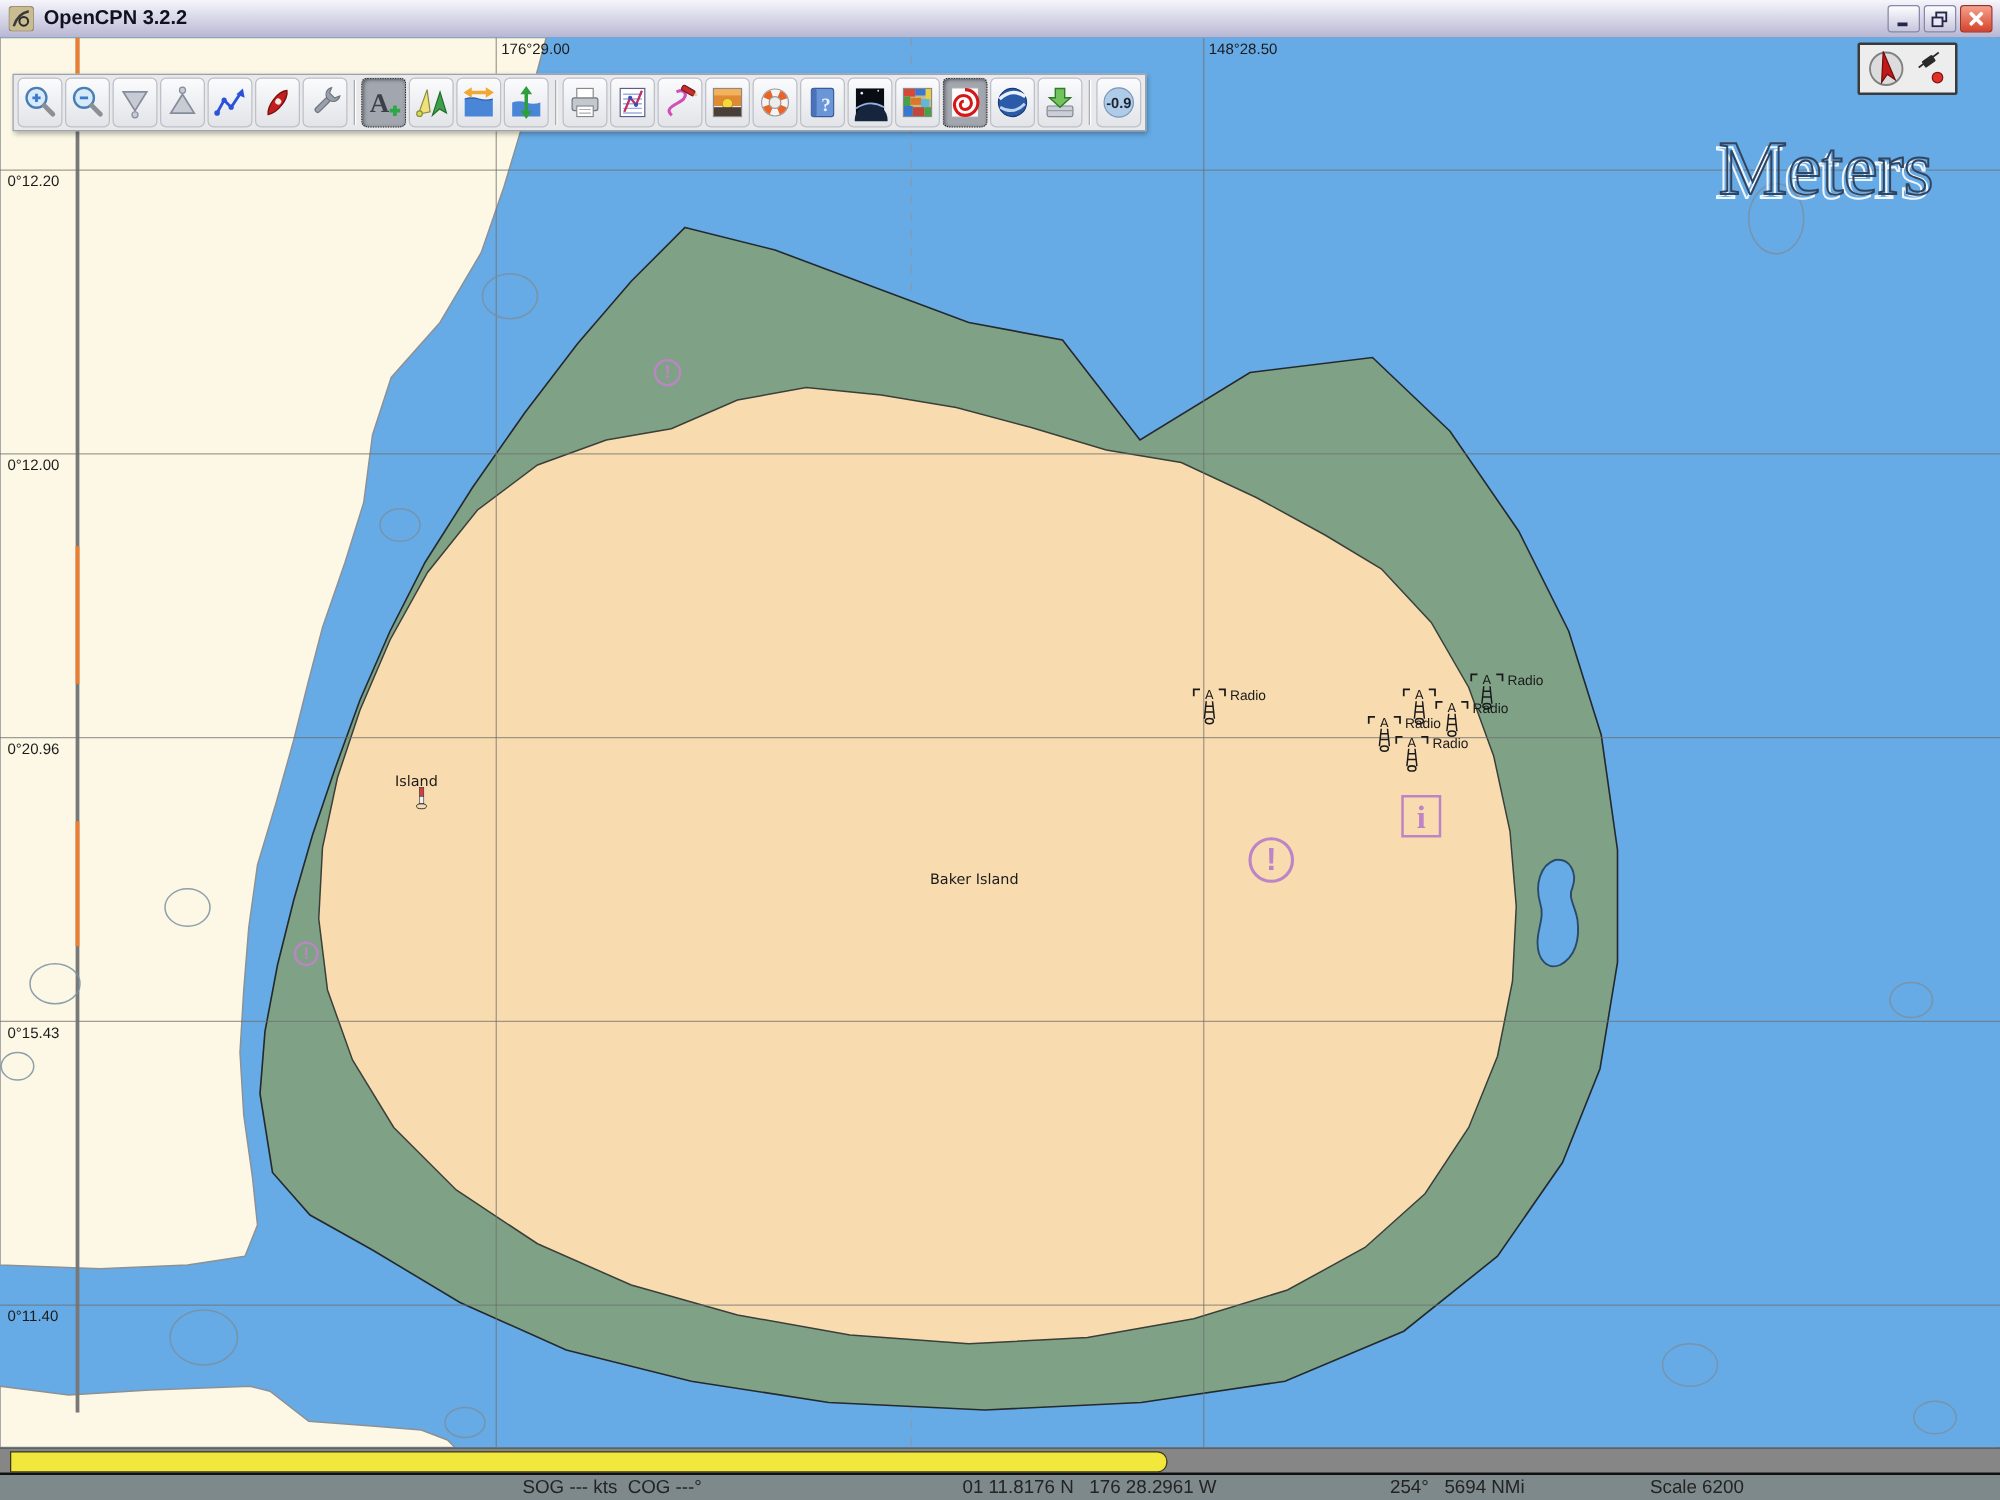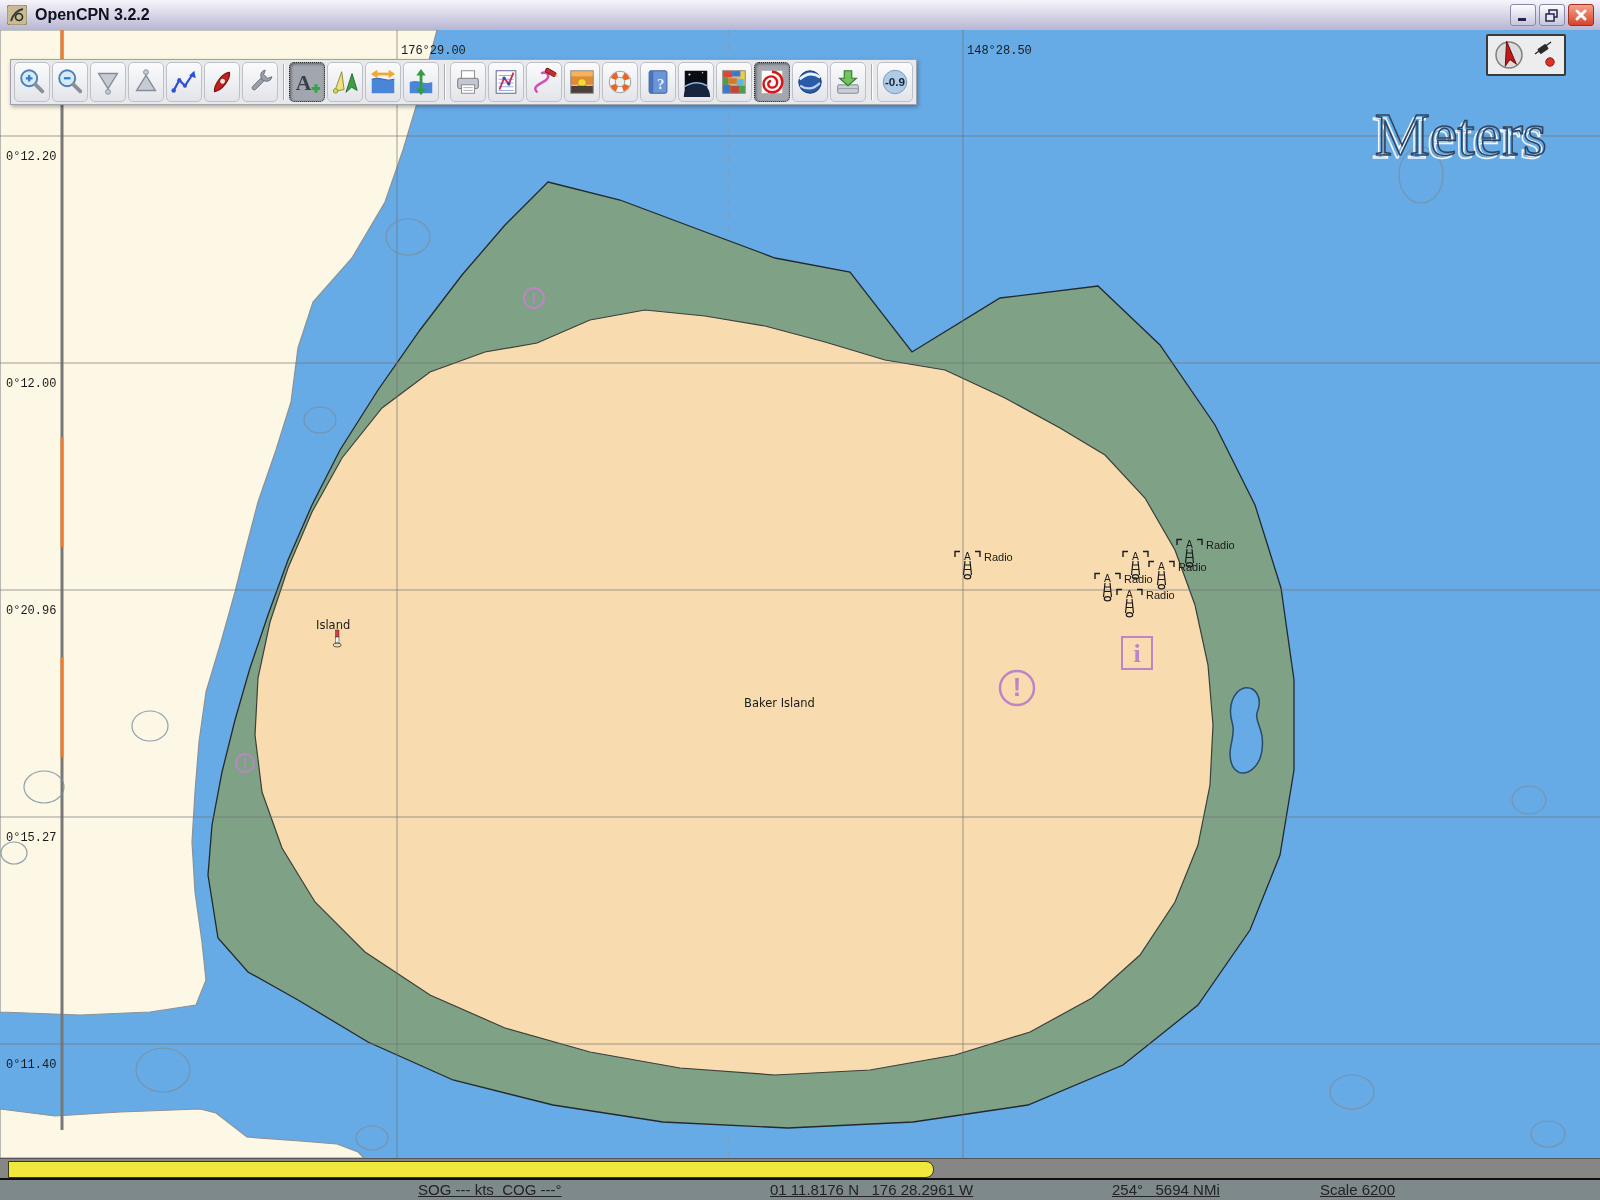--- a/index.html
+++ b/index.html
@@ -14,42 +14,42 @@
   .win-btns{position:absolute;right:6px;top:4px;display:flex;gap:3px;}
   .win-btn{width:26px;height:22px;border:1px solid #8888A8;border-radius:3px;
     background:linear-gradient(#FDFDFF,#C6C6DC);display:flex;align-items:center;justify-content:center;padding:0;}
   .win-btn.close{background:linear-gradient(#F4A18C,#D8432B);border-color:#A03020;}
   
   .chart-area{position:absolute;left:0;top:30px;width:1600px;height:1128px;background:var(--water);overflow:hidden;}
   #chart-svg{position:absolute;left:0;top:0;}
   .gridline{stroke:var(--grid);stroke-width:1;opacity:.65;}
   .gridline.dashed{stroke:#9096A6;stroke-dasharray:7 7;opacity:.8;}
   .contour{fill:none;stroke:var(--contour);stroke-width:1.2;opacity:.85;}
-  .grid-label{position:absolute;font-family:Liberation Mono, monospace;font-size:12px;color:#1A1A1A;white-space:nowrap;margin-top:12px;}
+  .grid-label{position:absolute;font-family:Liberation Sans, sans-serif;font-size:12px;color:#1A1A1A;white-space:nowrap;}
   .place-label{position:absolute;font-family:"DejaVu Sans",sans-serif;font-size:11.5px;color:#1A1A1A;white-space:nowrap;}
   .radio-station{position:absolute;display:flex;align-items:flex-start;}
   .rlabel{font-family:Liberation Sans, sans-serif;font-size:11px;color:#1A1A1A;margin-left:1px;margin-top:1px;}
   .meters-text{font-family:"Liberation Serif","DejaVu Serif",serif;font-size:62px;}
   
   .toolbar{position:absolute;left:10px;top:29px;display:flex;align-items:center;gap:2px;
     padding:2px 3px;background:#E9E9EB;border:1px solid #9EA2AA;box-shadow:1px 2px 4px rgba(0,0,0,.3);}
   .tb-btn{width:34px;height:38px;border:1px solid #BCC0C8;border-radius:5px;
     background:linear-gradient(#FBFBFD,#E2E4E8);display:flex;align-items:center;justify-content:center;}
   .tb-btn.pressed{background:#A2A6AE;border:1px dotted #222;box-shadow:inset 1px 1px 3px rgba(0,0,0,.45);}
   .tbicon{width:30px;height:30px;}
   .tb-sep{width:1px;height:36px;background:#A8ACB4;box-shadow:1px 0 0 #fff;margin:0 3px;}
   
   .compass{position:absolute;left:1486px;top:4px;width:76px;height:38px;background:#EDEDED;
     border:2px solid #3A3A3A;border-radius:2px;display:flex;align-items:center;justify-content:center;}
   
   .chartbar{position:absolute;left:0;top:1158px;width:1600px;height:20px;background:#868686;border-top:1px solid #555;}
   .chartbar-btn{position:absolute;left:8px;top:2px;width:924px;height:15px;background:var(--yellowbar);
     border:1px solid #3A3A1A;border-radius:0 8px 8px 0;}
   .statusbar{position:absolute;left:0;top:1178px;width:1600px;height:20px;background:#7E898C;border-top:2px solid #101010;}
-  .statusbar span{position:absolute;top:1px;font-size:15px;color:#232323;white-space:pre;font-family:"Liberation Sans",sans-serif;text-decoration:underline;}
+  .statusbar span{position:absolute;top:1px;font-size:15px;color:#232323;white-space:pre;font-family:"Liberation Sans",sans-serif;}
 </style>
 </head>
 <body>
 
 <div id="window">
 
   <div class="titlebar">
     <span class="app-icon">
       <svg viewBox="0 0 20 20">
           <rect width="20" height="20" rx="3" fill="#C9BC92" stroke="#8A7E5A"></rect>
@@ -149,21 +149,21 @@
       <g>
         <text class="meters-text" x="1547" y="125" text-anchor="end" transform="translate(-3,3)" fill="none" stroke="#EEF5FC" stroke-width="1.6">Meters</text>
         <text class="meters-text" x="1547" y="125" text-anchor="end" fill="none" stroke="#33455E" stroke-width="1.6">Meters</text>
       </g>
     </svg>
 
     <div id="grid-labels">
         <span class="grid-label" style="left: 6px; top: 108px;">0°12.20</span>
         <span class="grid-label" style="left: 6px; top: 335px;">0°12.00</span>
         <span class="grid-label" style="left: 6px; top: 562px;">0°20.96</span>
-        <span class="grid-label" style="left: 6px; top: 789px;">0°15.27</span>
+        <span class="grid-label" style="left: 6px; top: 789px;">0°15.43</span>
         <span class="grid-label" style="left: 6px; top: 1016px;">0°11.40</span>
         <span class="grid-label" style="left: 401px; top: 2px;">176°29.00</span>
         <span class="grid-label" style="left: 967px; top: 2px;">148°28.50</span>
       </div>
     <div id="place-labels">
         <span class="place-label" style="left: 744px; top: 666px;">Baker Island</span>
         <span class="place-label" style="left: 316px; top: 588px;">Island</span>
       </div>
     <div id="radio-layer">
         <div class="radio-station" style="left: 952px; top: 520px;">

